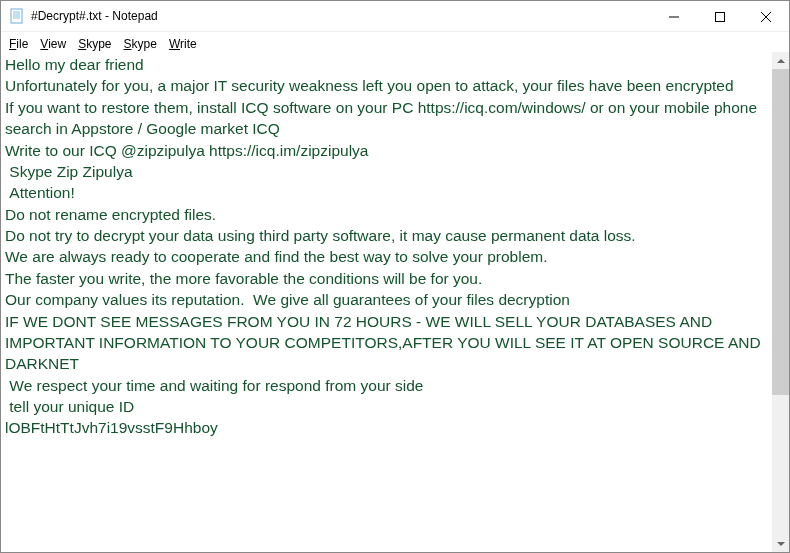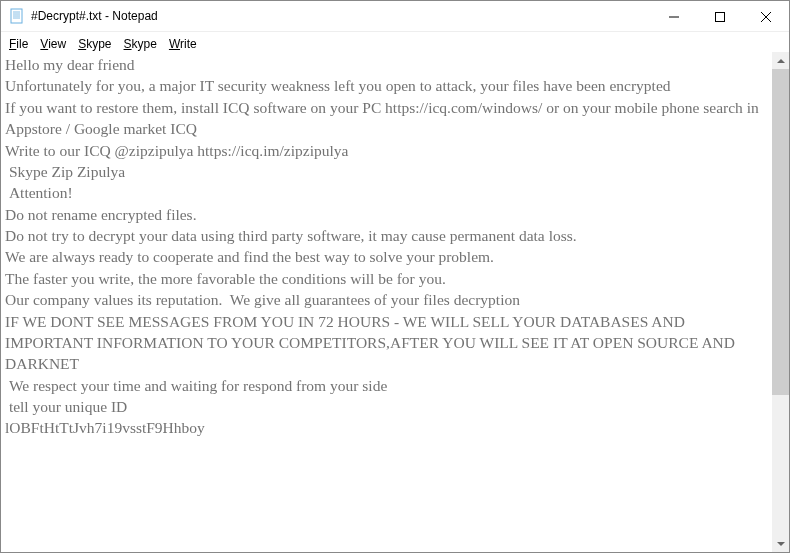--- a/index.html
+++ b/index.html
@@ -56,24 +56,24 @@
     cursor: default;
   }
   .menu-item:first-letter { text-decoration: underline; }
   .content-wrap {
     display: flex;
     height: calc(100% - 51px);
   }
   .content {
     flex: 1;
     padding: 2px 4px;
-    font-family: Liberation Serif, serif;
+    font-family: Liberation Sans, sans-serif;
     font-size: 15.5px;
     line-height: 1.38;
-    color: #737373;
+    color: #14532d;
     white-space: pre-wrap;
     word-wrap: break-word;
     overflow: hidden;
   }
   .scrollbar {
     width: 17px;
     background: #f0f0f0;
     display: flex;
     flex-direction: column;
   }

